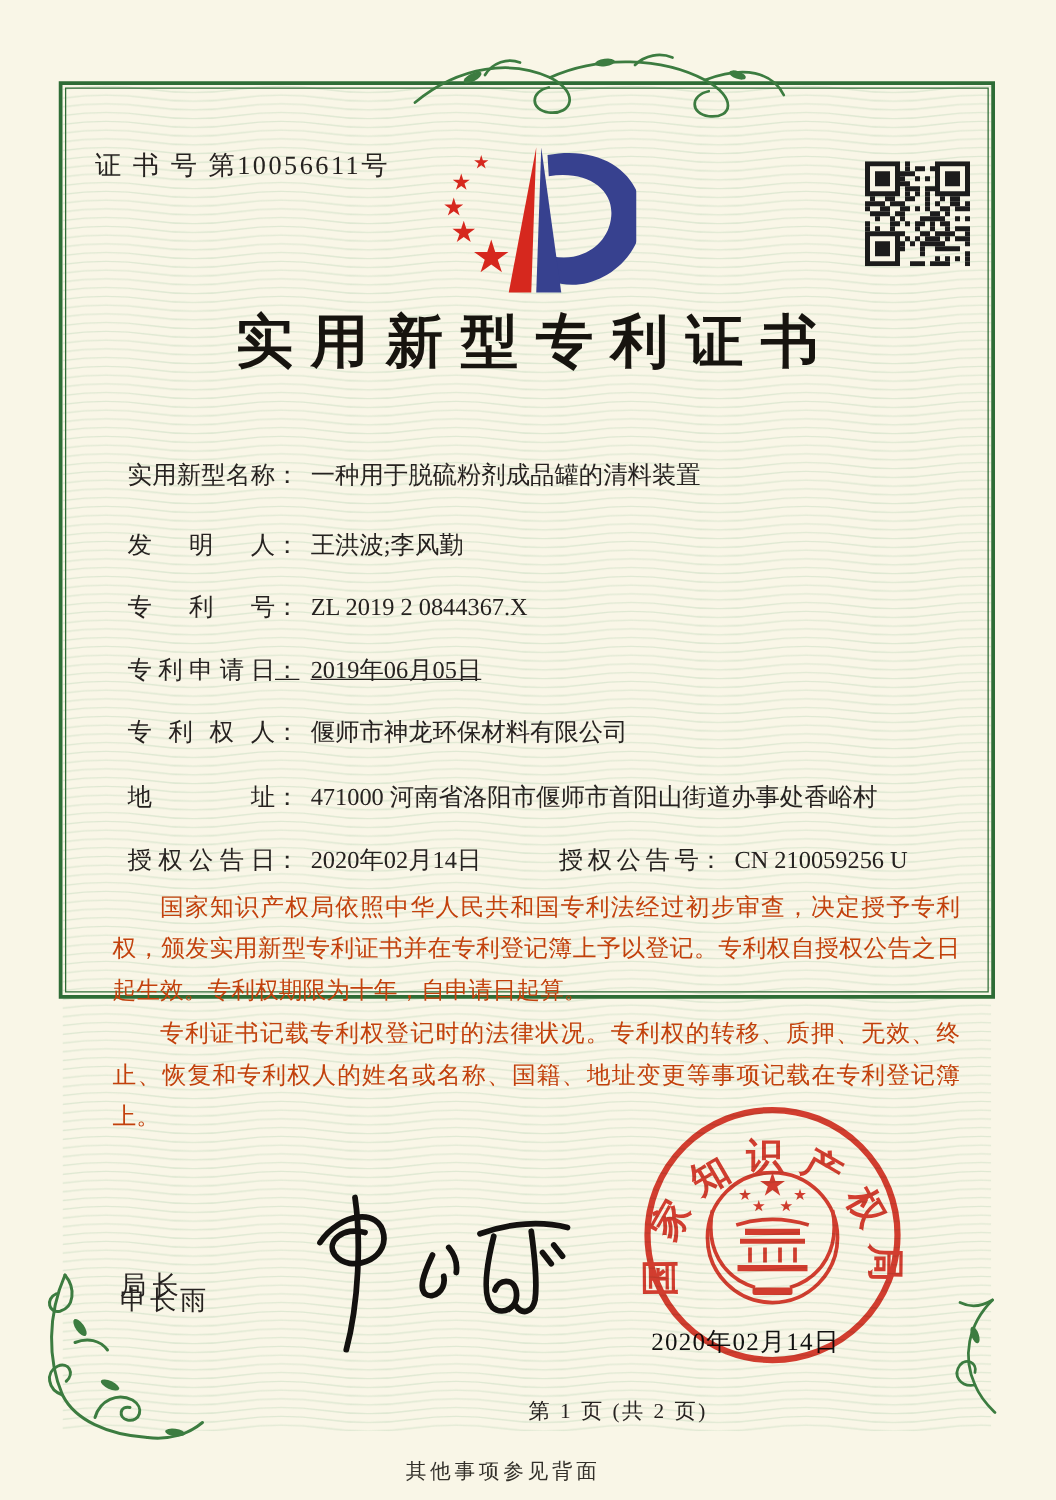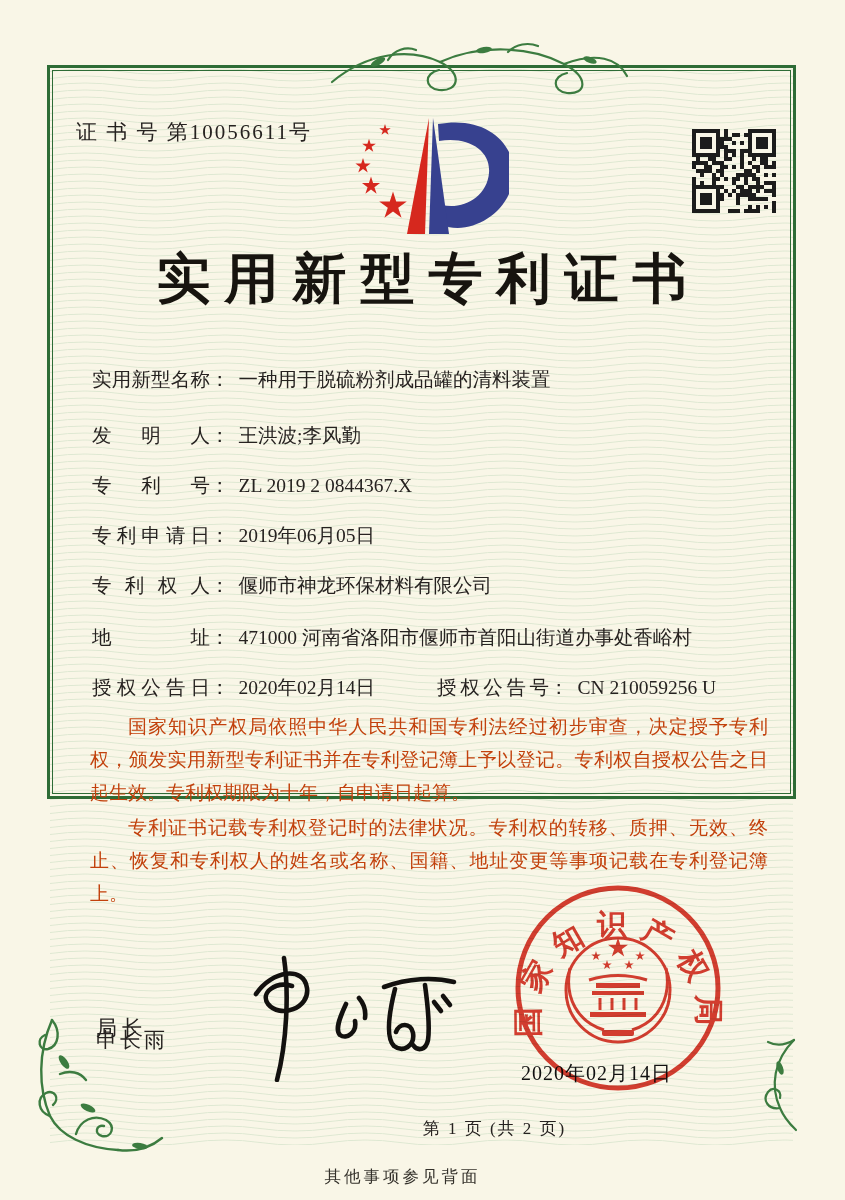--- a/index.html
+++ b/index.html
@@ -10,25 +10,25 @@
   .frame{position:absolute;left:47px;top:65px;right:49px;bottom:53px;border:3px solid #2e6c36;z-index:1;}
   .frame::after{content:"";position:absolute;inset:2px;border:1px solid #2e6c36;}
   .waves{position:absolute;left:50px;top:68px;z-index:0;opacity:.85;}
 
   .orn{position:absolute;z-index:2;}
 
   
   .cert-no{position:absolute;left:76px;top:118px;font-size:21px;letter-spacing:2px;z-index:3;}
   .logo{position:absolute;left:341px;top:112px;z-index:3;}
   .qr{position:absolute;left:692px;top:129px;width:84px;height:84px;z-index:3;}
-  .title{position:absolute;left:47px;right:49px;top:243px;text-align:center;font-size:54px;font-weight:700;
+  .title{position:absolute;left:47px;right:49px;top:243px;text-align:center;font-size:46px;font-weight:700;
          letter-spacing:14px;text-indent:14px;color:#17140f;z-index:3;}
 
   
-  .row{position:absolute;left:92px;width:690px;font-size:19.5px;z-index:3;white-space:nowrap;}
+  .row{position:absolute;left:102px;width:690px;font-size:19.5px;z-index:3;white-space:nowrap;}
   .lbl{display:inline-block;width:118px;text-align:justify;text-align-last:justify;-moz-text-align-last:justify;
        text-justify:inter-character;vertical-align:bottom;}
   .lbl2{display:inline-block;width:112px;text-align:justify;text-align-last:justify;text-justify:inter-character;vertical-align:bottom;}
   .val{margin-left:9px;}
   .grant-gap{display:inline-block;width:62px;}
 
   
   .paras{position:absolute;left:90px;top:710px;width:678px;font-size:19px;line-height:1.74;color:#c2410c;
          text-align:justify;z-index:3;}
   .paras p{margin:0 0 2px 0;text-indent:2em;}
@@ -283,21 +283,21 @@
 
   <div class="row" style="top:366px;">
     <span class="lbl">实用新型名称</span><span>：</span><span class="val">一种用于脱硫粉剂成品罐的清料装置</span>
   </div>
   <div class="row" style="top:422px;">
     <span class="lbl">发明人</span><span>：</span><span class="val">王洪波;李风勤</span>
   </div>
   <div class="row" style="top:472px;">
     <span class="lbl">专利号</span><span>：</span><span class="val">ZL 2019 2 0844367.X</span>
   </div>
-  <div class="row" style="top:522px;">
+  <div class="row" style="top:522px;text-decoration:underline;">
     <span class="lbl">专利申请日</span><span>：</span><span class="val">2019年06月05日</span>
   </div>
   <div class="row" style="top:572px;">
     <span class="lbl">专利权人</span><span>：</span><span class="val">偃师市神龙环保材料有限公司</span>
   </div>
   <div class="row" style="top:624px;">
     <span class="lbl">地址</span><span>：</span><span class="val">471000 河南省洛阳市偃师市首阳山街道办事处香峪村</span>
   </div>
   <div class="row" style="top:674px;">
     <span class="lbl">授权公告日</span><span>：</span><span class="val">2020年02月14日</span><span class="grant-gap"></span><span class="lbl2">授权公告号</span><span>：</span><span class="val">CN 210059256 U</span>

